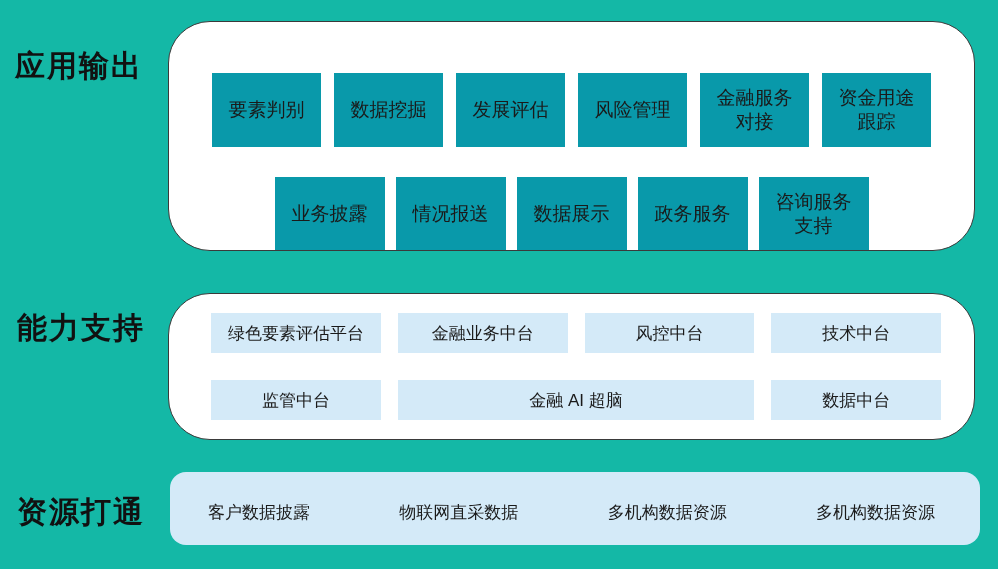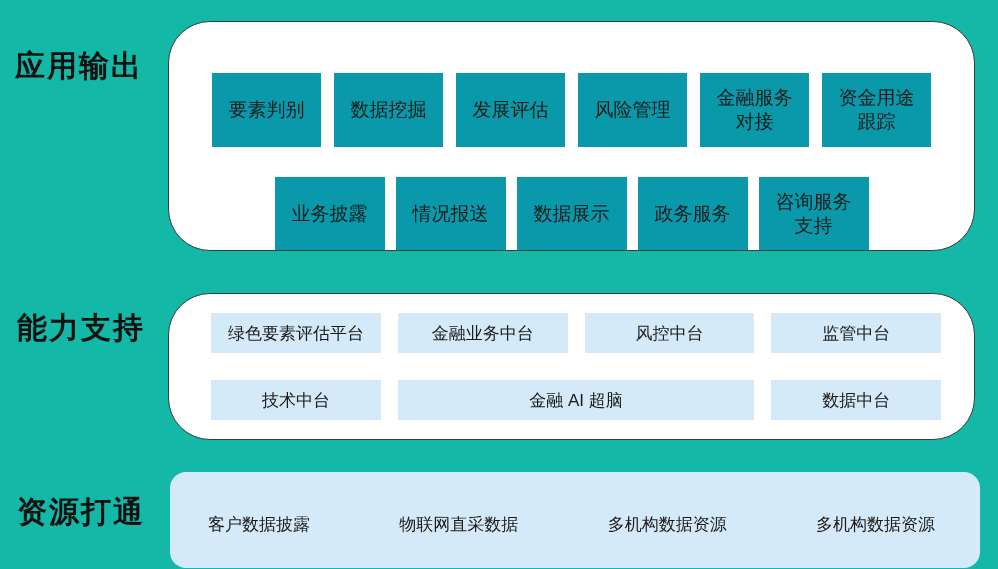--- a/index.html
+++ b/index.html
@@ -58,21 +58,21 @@
   .blue-box{
     background:var(--light-blue);
     color:var(--text-dark);
     height:40px;
     display:flex;align-items:center;justify-content:center;
     text-align:center;font-size:17px;white-space:nowrap;
   }
   .span2{grid-column:2 / span 2;}
 
   .banner{
-    position:absolute;left:170px;top:472px;width:810px;height:96px;
+    position:absolute;left:170px;top:472px;width:810px;height:73px;
     background:var(--light-blue);border-radius:16px;
     display:flex;align-items:center;justify-content:space-between;
     padding:8px 45px 0 38px;
     gap:48px;
   }
   .banner-item{
     color:var(--text-dark);font-size:17px;white-space:nowrap;
   }
 </style>
 </head>
@@ -101,22 +101,22 @@
 支持</div>
     </div>
   </div>
 
   <div class="side-label label2">能力支持</div>
   <div class="container c2">
     <div class="grid2">
       <div class="blue-box">绿色要素评估平台</div>
       <div class="blue-box">金融业务中台</div>
       <div class="blue-box">风控中台</div>
+      <div class="blue-box">技术中台</div>
       <div class="blue-box">监管中台</div>
-      <div class="blue-box">技术中台</div>
       <div class="blue-box span2">金融 AI 超脑</div>
       <div class="blue-box">数据中台</div>
     </div>
   </div>
 
   <div class="side-label label3">资源打通</div>
   <div class="banner">
     <div class="banner-item">客户数据披露</div>
     <div class="banner-item">物联网直采数据</div>
     <div class="banner-item">多机构数据资源</div>

